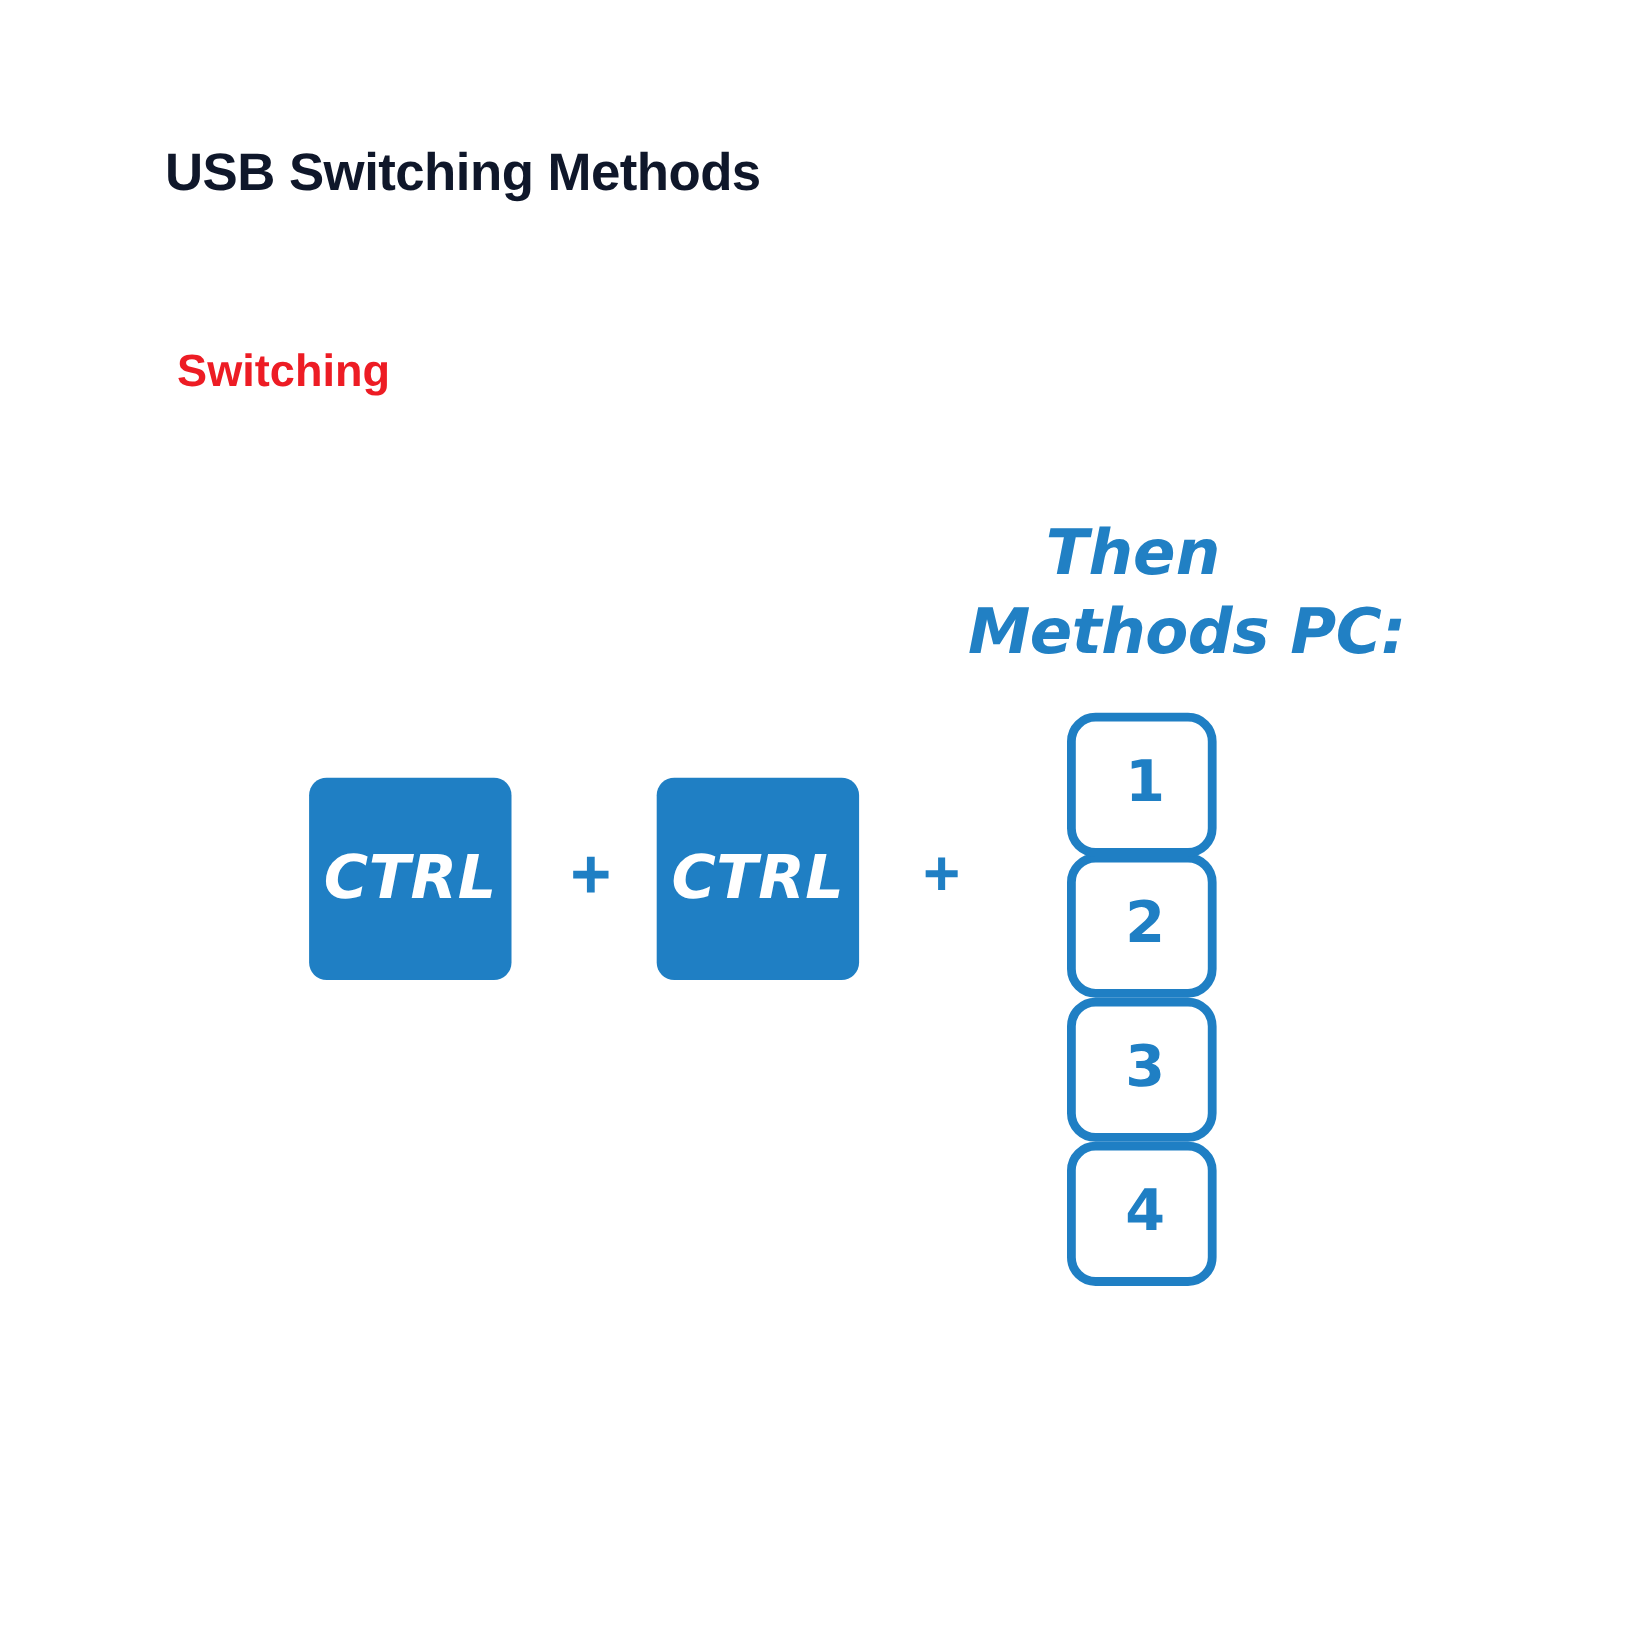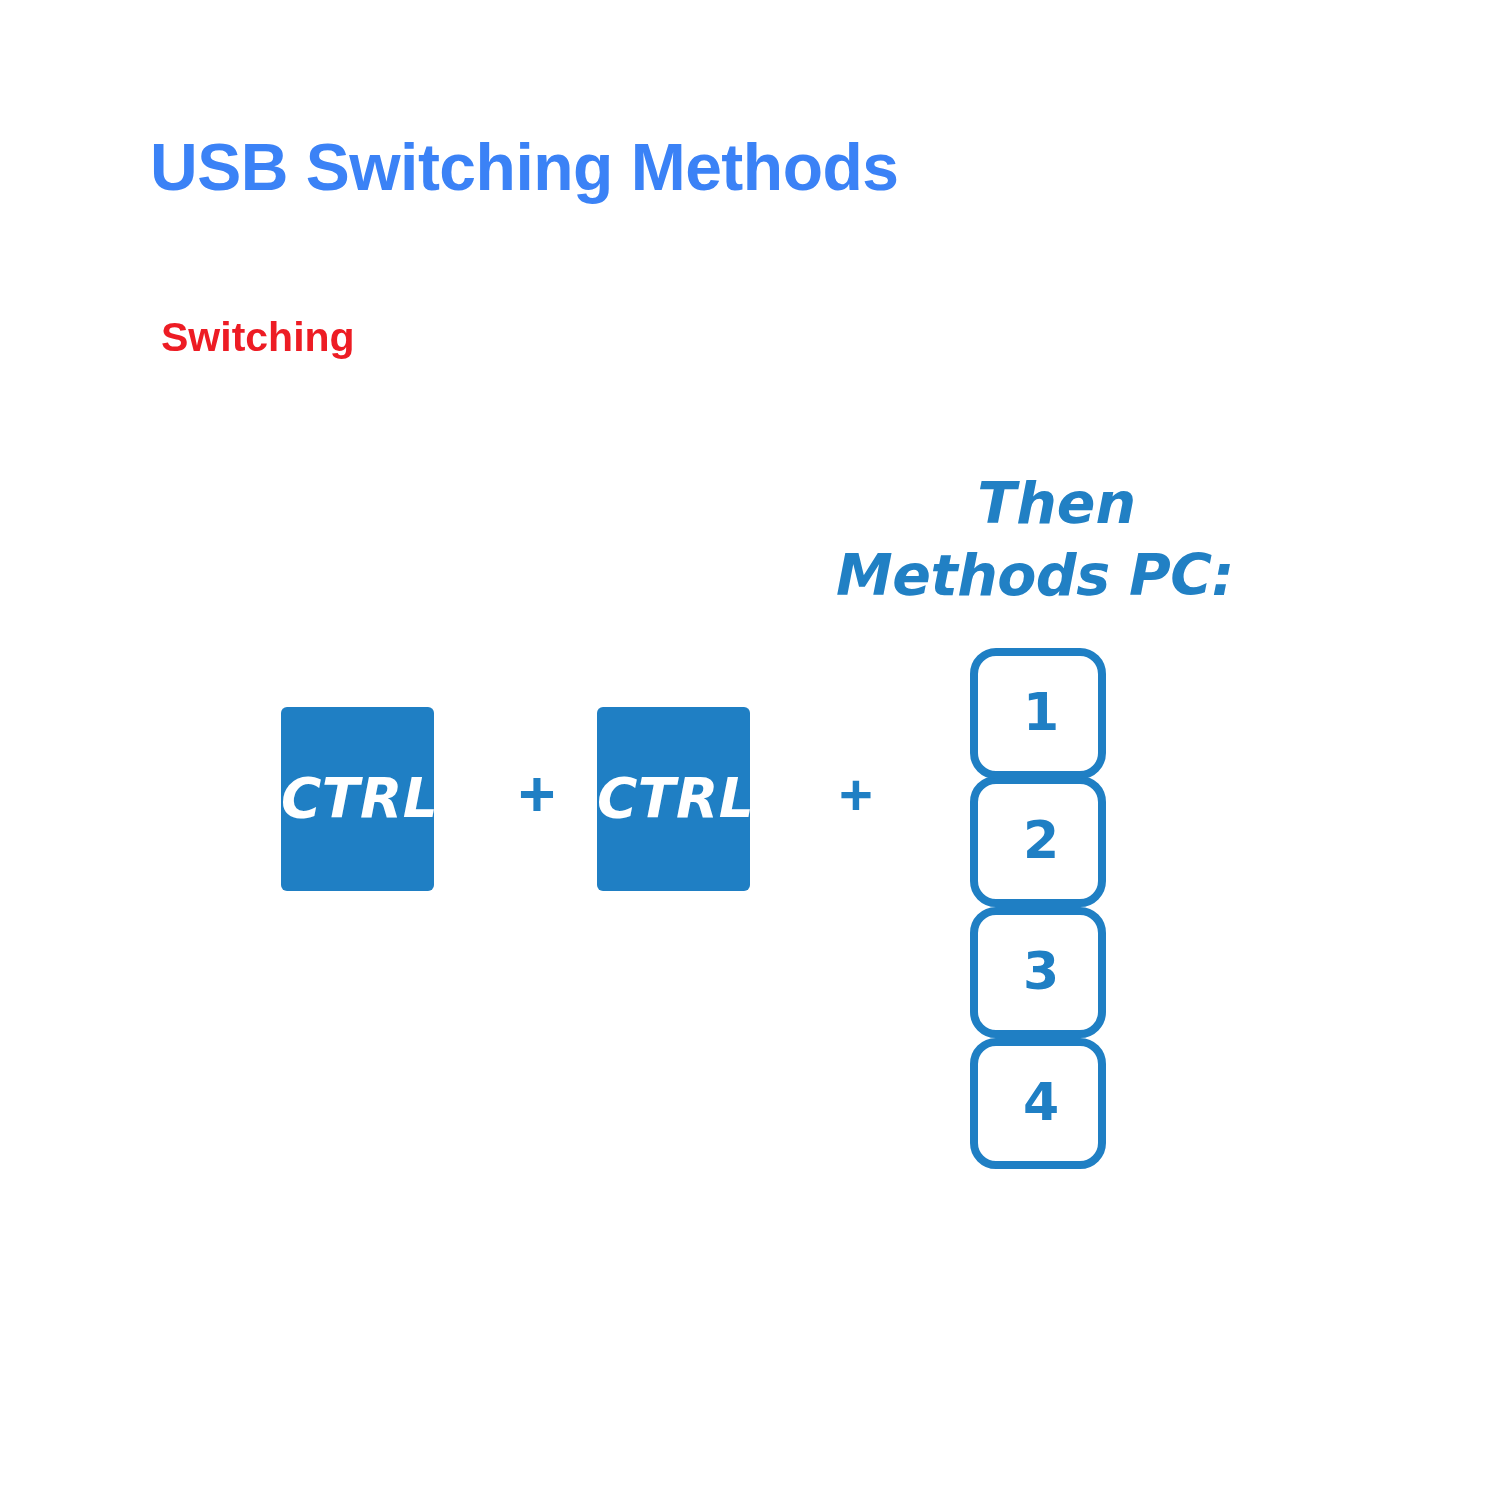--- a/index.html
+++ b/index.html
@@ -21,23 +21,23 @@
     position: absolute;
     inset: 0;
     background: #ffffff;
   }
 
   
   #page-title {
     position: absolute;
     left: 150px;
     top: 133px;
-    font-size: 66px;
-    font-weight: bold;
-    color: #3b82f6;
+    font-size: 48px;
+    font-weight: bold;
+    color: #0f172a;
     letter-spacing: -0.5px;
     white-space: nowrap;
     line-height: 1.05;
     text-align: right;
   }
 
   
   #section-label {
     position: absolute;
     left: 161px;
@@ -54,24 +54,24 @@
     position: absolute;
     left: 0;
     top: 0;
     width: 1500px;
     height: 1500px;
   }
 
   
   .ctrl-key {
     position: absolute;
-    width: 153px;
+    width: 184px;
     height: 184px;
     background: #1F7FC4;
-    border-radius: 6px;
+    border-radius: 16px;
     box-sizing: border-box;
   }
   .ctrl-key .keycap-label {
     position: absolute;
     left: 0;
     right: 0;
     top: 50%;
     transform: translateY(-52%);
     text-align: center;
     color: #ffffff;
@@ -101,24 +101,24 @@
   #plus-sign-2 {
     left: 825px;
     top: 766px;
     width: 62px;
     font-size: 58px;
   }
 
   
   #select-pc-caption {
     position: absolute;
-    left: 836px;
+    left: 880px;
     top: 468px;
     width: 300px;
-    text-align: right;
+    text-align: center;
     color: #2180C4;
     font-size: 57px;
     font-weight: bold;
     font-style: italic;
     line-height: 1.26;
     font-family: "DejaVu Sans", "Liberation Sans", sans-serif;
   }
   #select-pc-caption .caption-line { display: block; white-space: nowrap; }
   #caption-line-2 { letter-spacing: -0.5px; }
 

